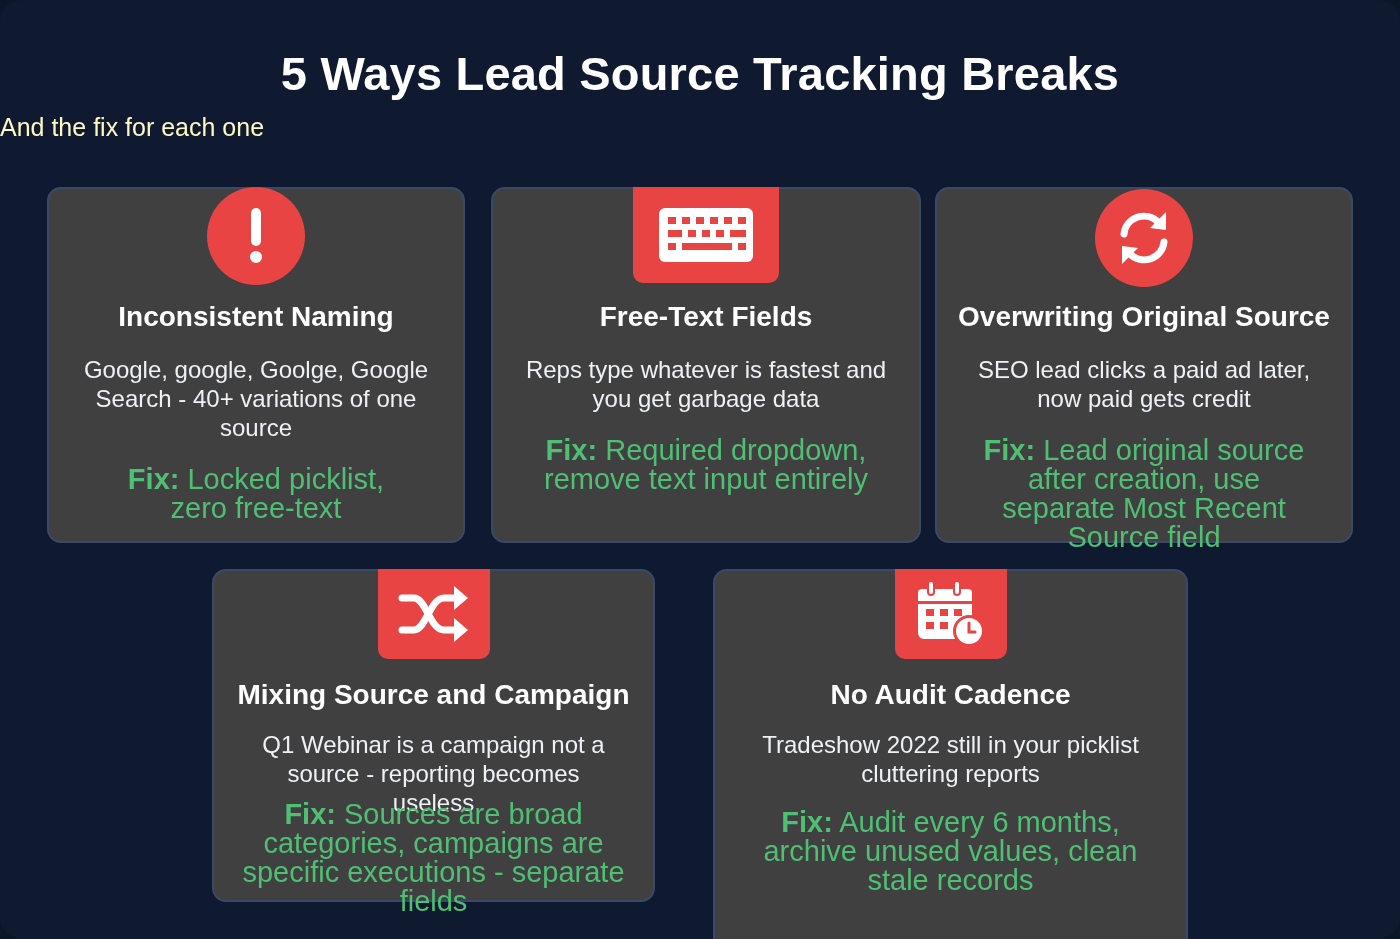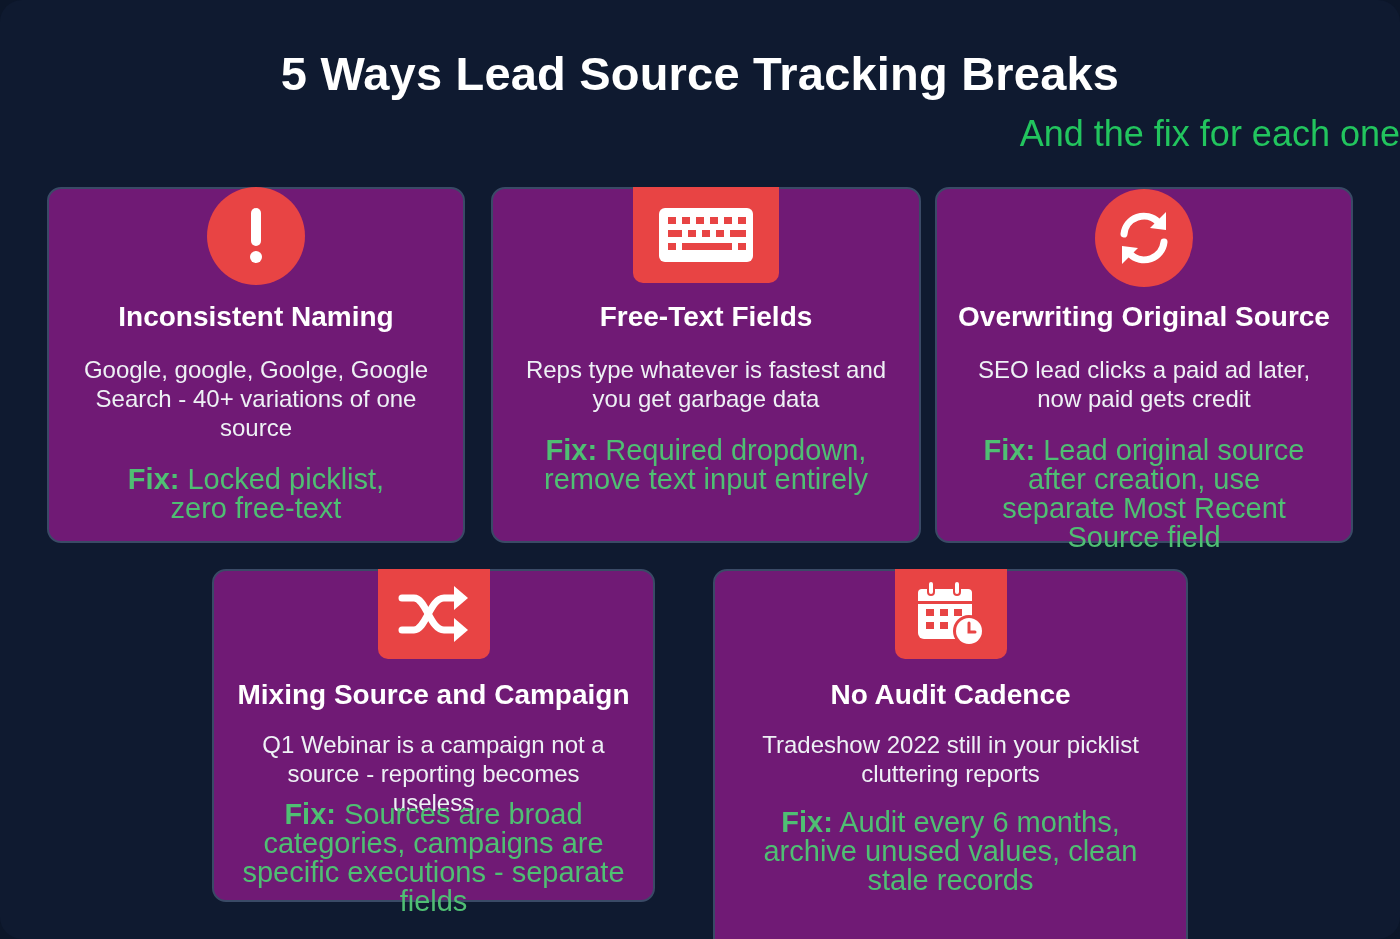--- a/index.html
+++ b/index.html
@@ -14,26 +14,26 @@
     border-radius:22px;
     overflow:hidden;
   }
   .title {
     position:absolute; left:0; right:0; top:46px;
     text-align:center; color:#ffffff;
     font-size:47px; font-weight:700; letter-spacing:0.2px;
   }
   .subtitle {
     position:absolute; left:0; right:0; top:113px;
-    text-align:right; color:#22c55e;
-    font-size:36px; font-weight:400;
+    text-align:left; color:#fef9c3;
+    font-size:25px; font-weight:400;
   }
   .card {
     position:absolute;
-    background:#701a75;
+    background:#404040;
     border:2px solid #3a4a66;
     border-radius:14px;
     box-sizing:border-box;
     text-align:center;
   }
   .icon-wrap {
     position:absolute; left:50%; top:-2px; transform:translateX(-50%);
     background:#e84444;
     display:flex; align-items:center; justify-content:center;
   }

